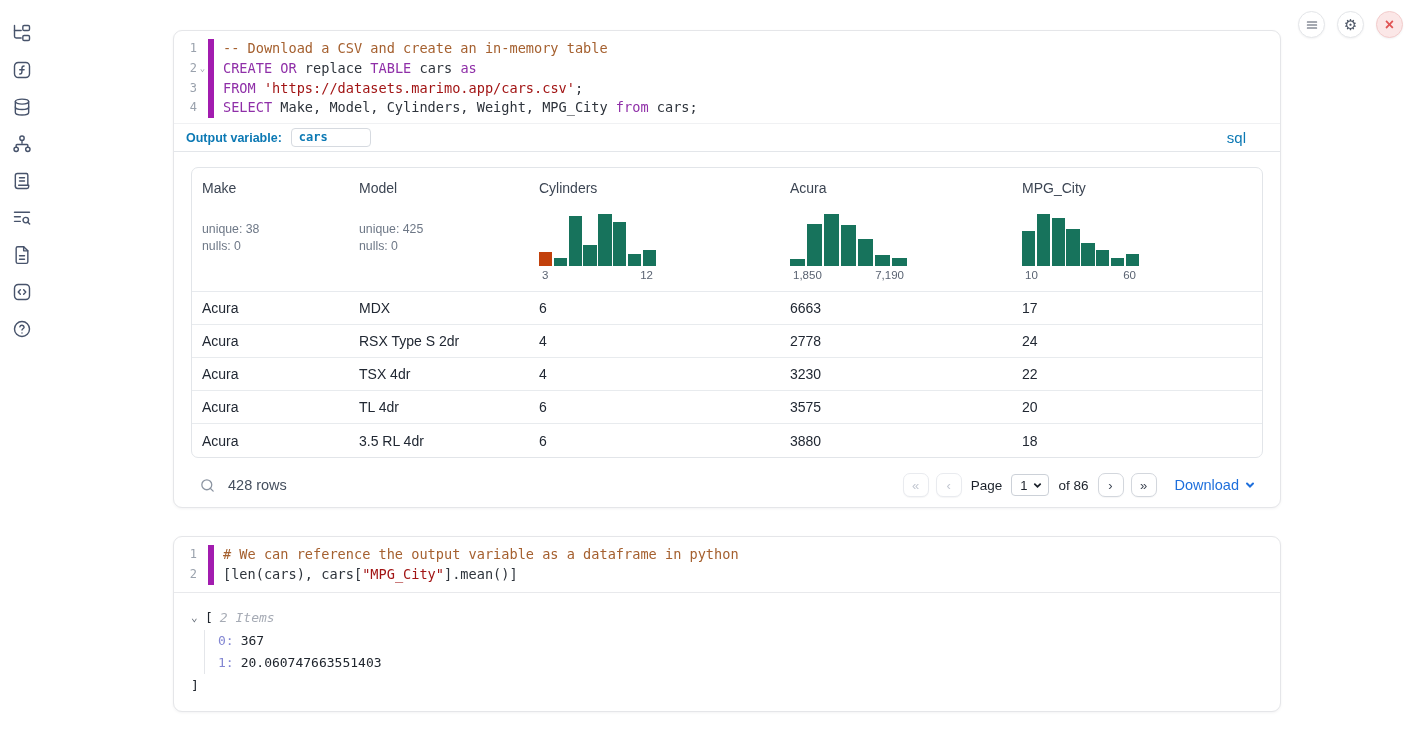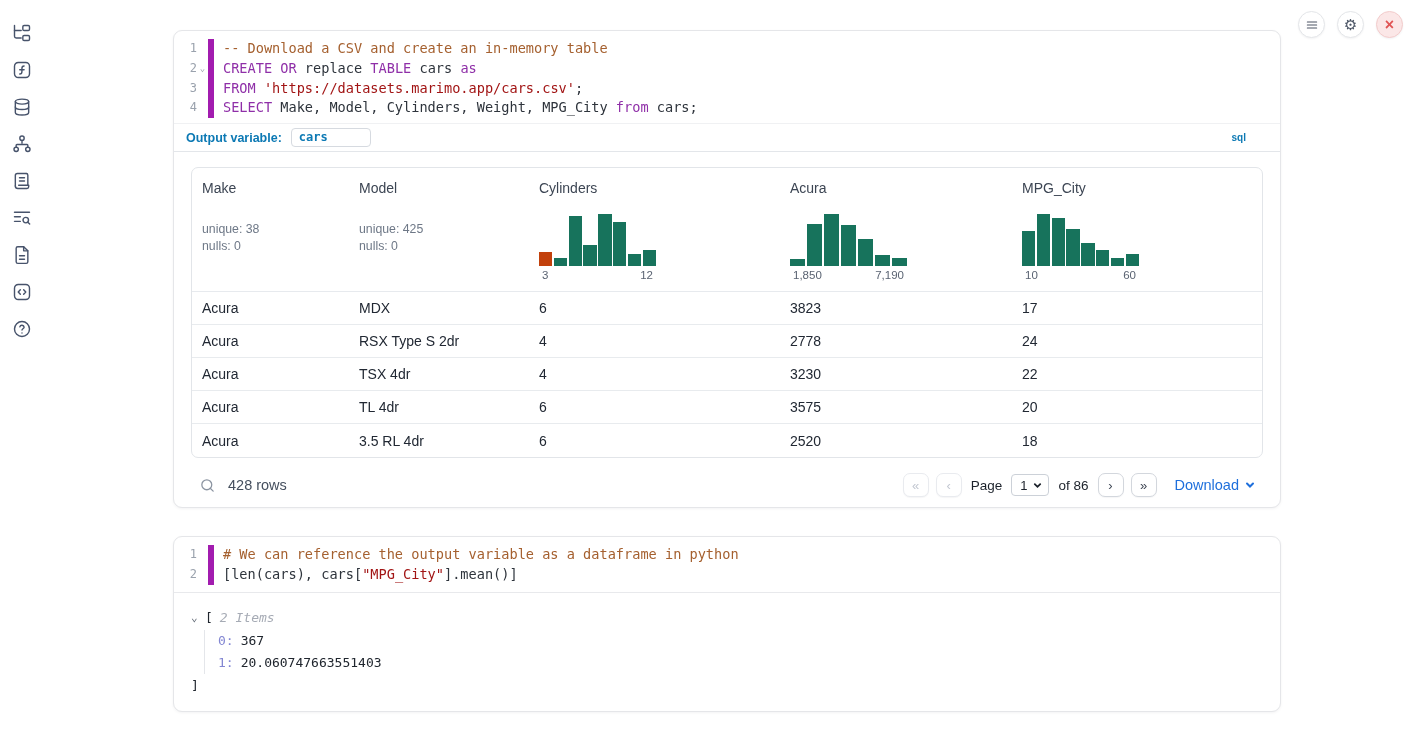--- a/index.html
+++ b/index.html
@@ -42,21 +42,21 @@
   .tok-str { color:var(--string); }
   .tok-comment { color:var(--comment); }
 
   
   .outvar { height:29px; display:flex; align-items:center; gap:9px; padding:0 12px;
     border-top:1px solid #f0f1f3; border-bottom:1px solid #e3e6ea; }
   .ov-label { font-size:12.5px; font-weight:bold; color:var(--accent-blue); }
   .ov-input { width:80px; height:19px; border:1px solid #d6dae0; border-radius:4px; padding:1px 7px;
     font-family:"DejaVu Sans Mono", monospace; font-size:12px; font-weight:bold;
     color:var(--accent-blue); line-height:15px; }
-  .ov-lang { margin-left:auto; margin-right:22px; font-size:10px; font-weight:bold; color:var(--accent-blue); }
+  .ov-lang { margin-left:auto; margin-right:22px; font-size:15px; font-weight:normal; color:var(--accent-blue); }
 
   
   .output { padding:15px 17px 0; }
   .dtable { border:1px solid #e2e5e9; border-radius:7px; overflow:hidden; }
   .thead, .trow { display:grid; grid-template-columns:157px 180px 251px 232px 1fr; }
   .thead { border-bottom:1px solid #e7eaee; }
   .hcell { height:123px; padding:12px 10px 10px; display:flex; flex-direction:column; }
   .hname { font-size:14px; color:#3c4553; }
   .hstats { margin-top:25px; font-size:12.3px; color:#6e7887; line-height:17px; }
   .hist { margin-top:auto; width:117px; }
@@ -298,21 +298,21 @@
                 <span>60</span>
               </div>
             </div>
           </div>
         </div>
       <div id="table-body">
           <div class="trow">
             <div class="tcell">Acura</div>
             <div class="tcell">MDX</div>
             <div class="tcell">6</div>
-            <div class="tcell">3823</div>
+            <div class="tcell">6663</div>
             <div class="tcell">17</div>
           </div>
           <div class="trow">
             <div class="tcell">Acura</div>
             <div class="tcell">RSX Type S 2dr</div>
             <div class="tcell">4</div>
             <div class="tcell">2778</div>
             <div class="tcell">24</div>
           </div>
           <div class="trow">
@@ -326,21 +326,21 @@
             <div class="tcell">Acura</div>
             <div class="tcell">TL 4dr</div>
             <div class="tcell">6</div>
             <div class="tcell">3575</div>
             <div class="tcell">20</div>
           </div>
           <div class="trow">
             <div class="tcell">Acura</div>
             <div class="tcell">3.5 RL 4dr</div>
             <div class="tcell">6</div>
-            <div class="tcell">2520</div>
+            <div class="tcell">3880</div>
             <div class="tcell">18</div>
           </div>
         </div>
     </div>
 
     <div class="tfooter">
       <button class="icon-btn">
         <svg viewBox="0 0 24 24">
             <circle cx="11" cy="11" r="7"></circle>
             <path d="M20 20l-4.2-4.2"></path>

